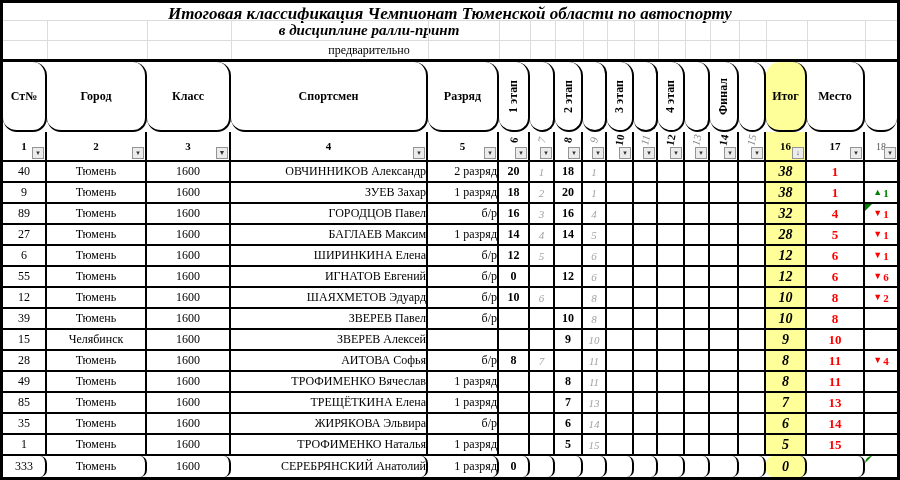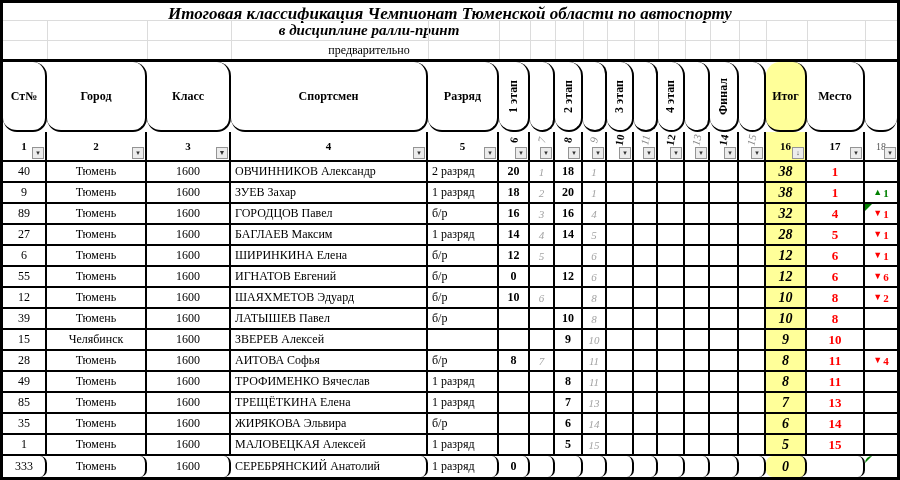--- a/index.html
+++ b/index.html
@@ -34,21 +34,21 @@
   .fnum{font-weight:bold;font-size:11px;}
   .nar .fnum{transform:rotate(-78deg);display:inline-block;}
   .nar{align-items:flex-start;padding-top:2px;}
   .oddnum{color:#8a8a8a;font-style:italic;font-weight:normal;}
   .smallnum{font-size:10px;color:#555;font-weight:normal;}
   .fbtn{position:absolute;right:1px;bottom:1px;width:12px;height:12px;box-sizing:border-box;
         background:#ececec;border:1px solid #949494;font-size:7px;line-height:10px;
         text-align:center;color:#333;cursor:pointer;font-style:normal;font-weight:normal;}
 
   
-  .lft{justify-content:flex-start;padding-left:4px;}
+  .lft{justify-content:flex-end;padding-left:4px;}
   .pts{font-weight:bold;}
   .plc{font-style:italic;color:#a3a3a3;font-size:11px;}
   .total{font-weight:bold;font-style:italic;font-size:14px;}
   .mesto{color:#ff0000;font-weight:bold;font-size:13px;}
   .chg-up{color:#008000;}
   .chg-down{color:#ff0000;}
   .tri{font-size:9px;margin-right:1px;line-height:1;}
   .cval{font-weight:bold;font-size:11px;}
   .corner-tl{position:absolute;top:0;left:0;width:0;height:0;
              border-top:7px solid #008000;border-right:7px solid transparent;}
@@ -595,21 +595,21 @@
         <div class="c">
           <span>39</span>
         </div>
         <div class="c">
           <span>Тюмень</span>
         </div>
         <div class="c">
           <span>1600</span>
         </div>
         <div class="c lft">
-          <span>ЛАТЫШЕВ Павел</span>
+          <span>ЗВЕРЕВ Павел</span>
         </div>
         <div class="c lft">
           <span>б/р</span>
         </div>
         <div class="c pts">
           <span></span>
         </div>
         <div class="c plc">
           <span></span>
         </div>
@@ -910,21 +910,21 @@
         <div class="c">
           <span>1</span>
         </div>
         <div class="c">
           <span>Тюмень</span>
         </div>
         <div class="c">
           <span>1600</span>
         </div>
         <div class="c lft">
-          <span>МАЛОВЕЦКАЯ Алексей</span>
+          <span>ТРОФИМЕНКО Наталья</span>
         </div>
         <div class="c lft">
           <span>1 разряд</span>
         </div>
         <div class="c pts">
           <span></span>
         </div>
         <div class="c plc">
           <span></span>
         </div>

